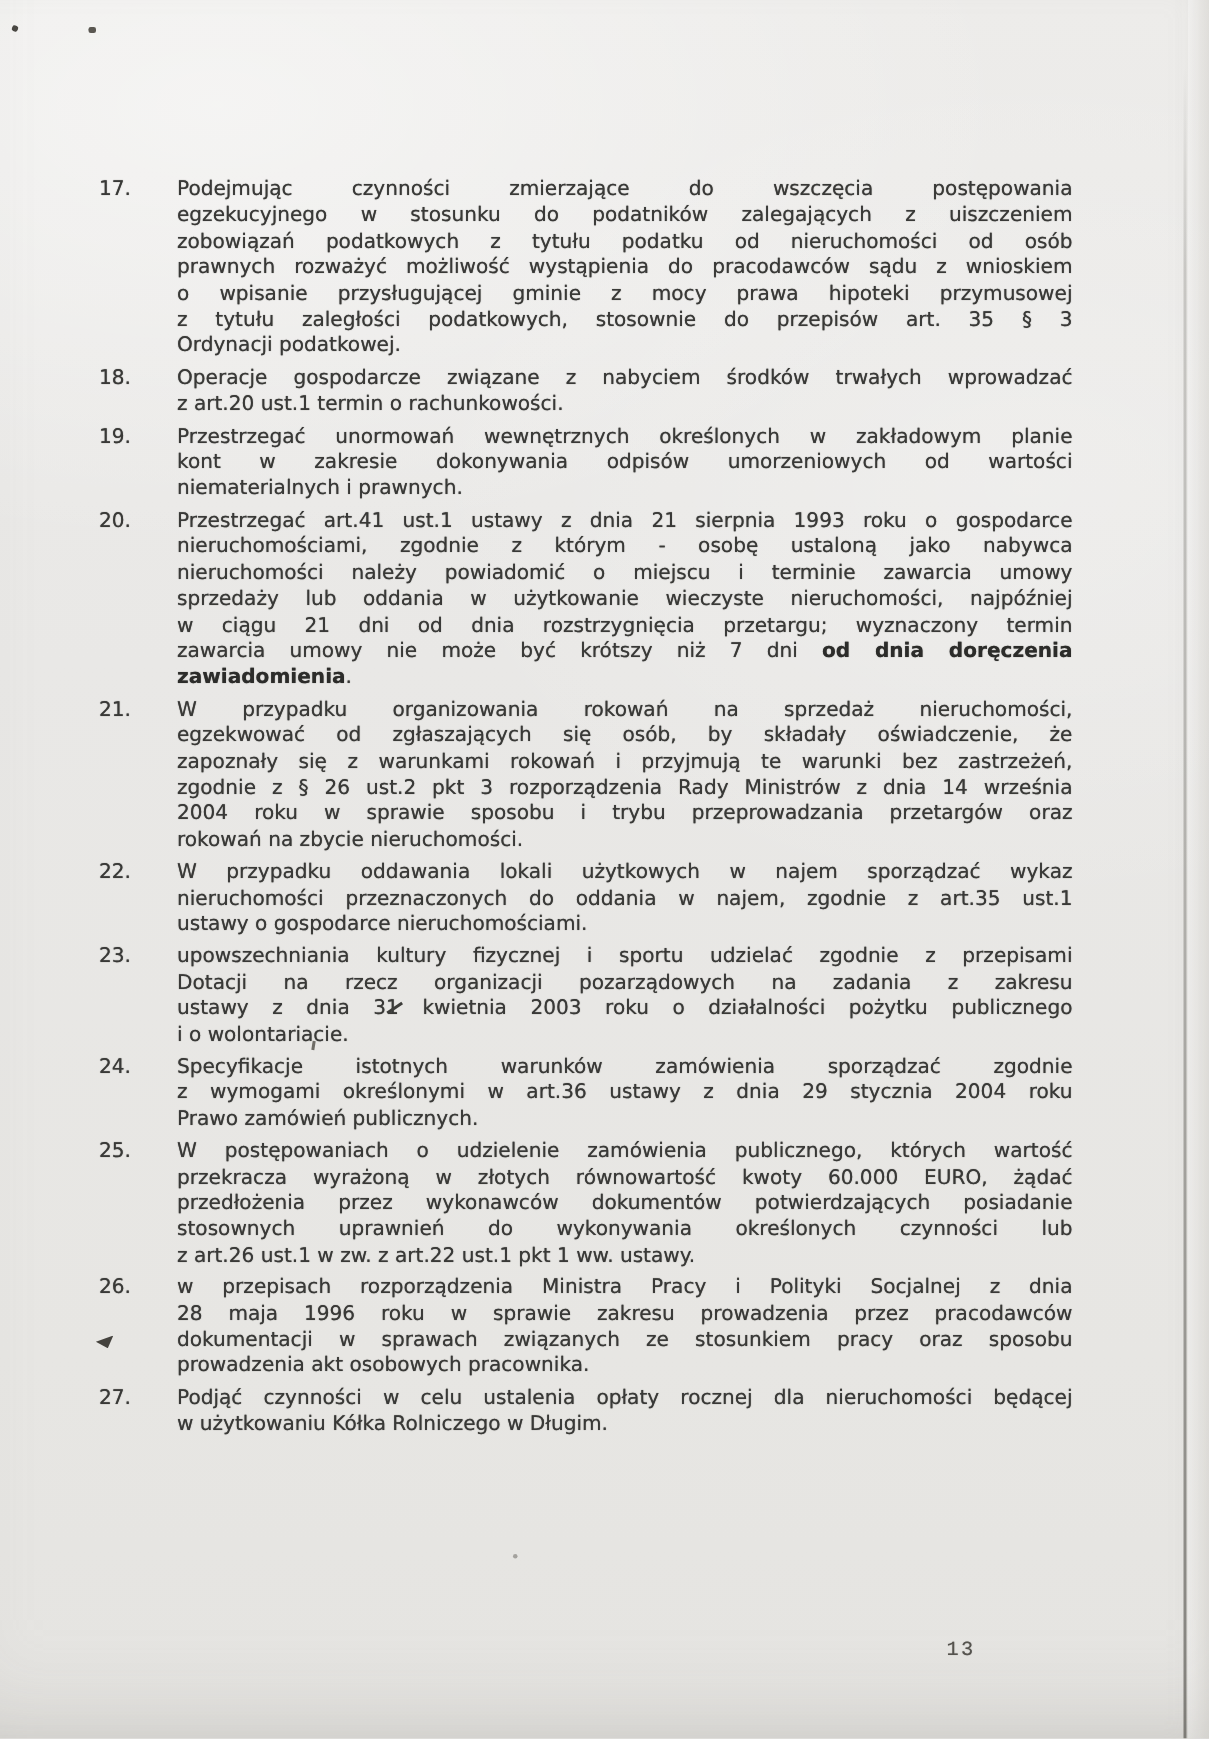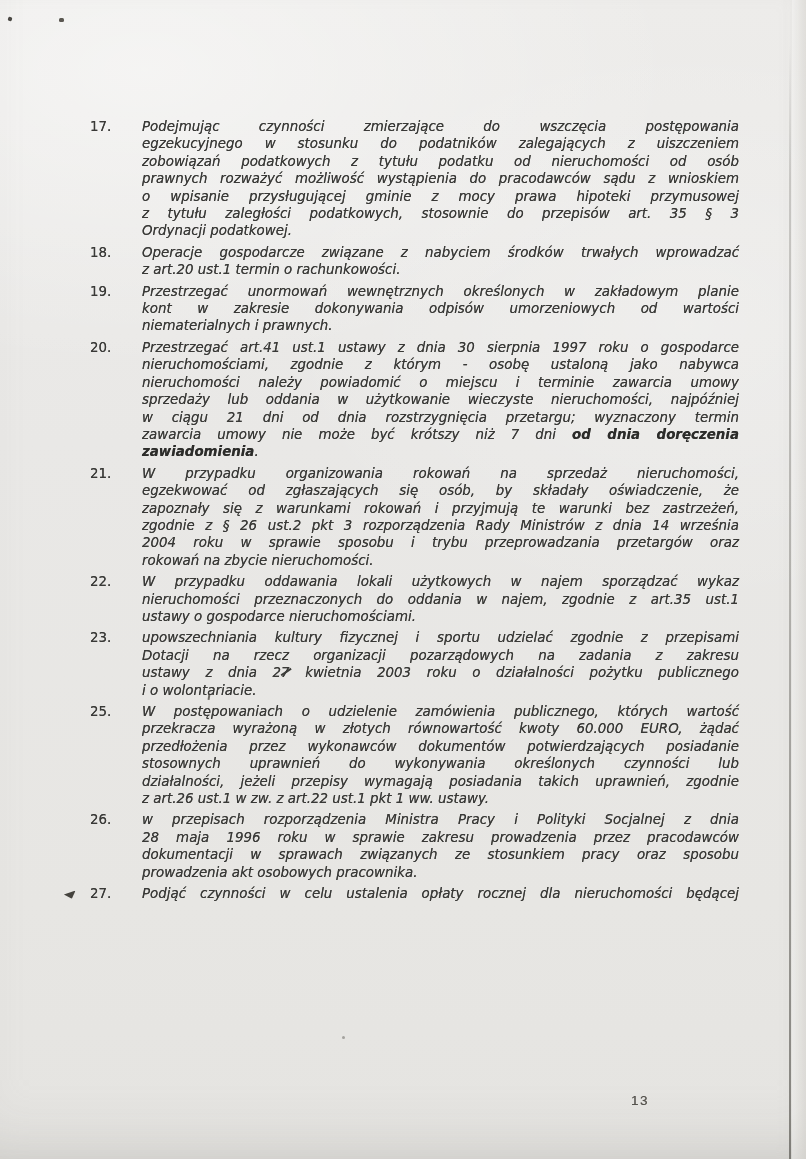--- a/index.html
+++ b/index.html
@@ -40,38 +40,38 @@
     background:#45433e; clip-path:polygon(0 35%, 100% 0, 62% 100%);
     transform:rotate(-6deg);
   }
   .tick-mark { position:absolute; left:208px; top:694px; width:2px; height:6px;
     background:#6e6c66; transform:rotate(9deg); }
   .dot-mark { position:absolute; left:342px; top:1036px; width:3px; height:3px;
     border-radius:50%; background:rgba(110,108,102,0.55); }
 
   
   .doc {
-    position:absolute; left:88px; top:118px; width:651px;
+    position:absolute; left:64px; top:118px; width:651px;
     color:#393937; font-size:13.4px; line-height:17.4px;
     text-shadow:0 0 0.6px rgba(55,55,52,0.85);
   }
   .item { display:flex; margin-bottom:4px; }
   .num  { width:52px; flex:0 0 52px; text-align:left; padding-left:2px; }
   .body { flex:1 1 auto; width:599px; }
-  .line { text-align:justify; text-align-last:justify;font-style:italic; }
+  .line { text-align:justify; text-align-last:justify; }
   .line.last { text-align-last:left; }
   .line b { font-weight:bold; color:#2c2c2a; }
   .slashed { position:relative; display:inline-block; }
   .slashed::after {
     content:""; position:absolute; left:46%; top:42%;
     width:72%; height:1.6px; background:#3d3d3a; transform:rotate(-34deg);
   }
   .pageno {
     position:absolute; left:631px; top:1093px;
-    font-family:Liberation Sans, sans-serif;
+    font-family:Liberation Mono, monospace;
     font-size:13.5px; letter-spacing:1.5px; color:#55534e;
     text-shadow:0 0 0.5px rgba(85,83,78,0.7);
     text-align:center;
   }
 </style>
 </head>
 <body>
 
 <div class="page">
   <span class="speck speck-a"></span>
@@ -107,21 +107,21 @@
     <div class="body">
           <div class="line">Przestrzegać unormowań wewnętrznych określonych w zakładowym planie</div>
           <div class="line">kont w zakresie dokonywania odpisów umorzeniowych od wartości</div>
           <div class="line last">niematerialnych i prawnych.</div>
         </div>
   </div>
 
   <div class="item">
     <span class="num">20.</span>
     <div class="body">
-          <div class="line">Przestrzegać art.41 ust.1 ustawy z dnia 30 sierpnia 1997 roku o gospodarce</div>
+          <div class="line">Przestrzegać art.41 ust.1 ustawy z dnia 21 sierpnia 1993 roku o gospodarce</div>
           <div class="line">nieruchomościami, zgodnie z którym - osobę ustaloną jako nabywca</div>
           <div class="line">nieruchomości należy powiadomić o miejscu i terminie zawarcia umowy</div>
           <div class="line">sprzedaży lub oddania w użytkowanie wieczyste nieruchomości, najpóźniej</div>
           <div class="line">w ciągu 21 dni od dnia rozstrzygnięcia przetargu; wyznaczony termin</div>
           <div class="line">zawarcia umowy nie może być krótszy niż 7 dni <b>od dnia doręczenia</b></div>
           <div class="line last"><b>zawiadomienia</b>.</div>
         </div>
   </div>
 
   <div class="item">
@@ -143,52 +143,60 @@
           <div class="line">nieruchomości przeznaczonych do oddania w najem, zgodnie z art.35 ust.1</div>
           <div class="line last">ustawy o gospodarce nieruchomościami.</div>
         </div>
   </div>
 
   <div class="item">
     <span class="num">23.</span>
     <div class="body">
           <div class="line">upowszechniania kultury fizycznej i sportu udzielać zgodnie z przepisami</div>
           <div class="line">Dotacji na rzecz organizacji pozarządowych na zadania z zakresu</div>
-          <div class="line">ustawy z dnia <span class="slashed">27</span> kwietnia 2003 roku o działalności pożytku publicznego</div>
+          <div class="line">ustawy z dnia <span class="slashed">31</span> kwietnia 2003 roku o działalności pożytku publicznego</div>
           <div class="line last">i o wolontariacie.</div>
         </div>
   </div>
 
+  <div class="item">
+    <span class="num">24.</span>
+    <div class="body">
+          <div class="line">Specyfikacje istotnych warunków zamówienia sporządzać zgodnie</div>
+          <div class="line">z wymogami określonymi w art.36 ustawy z dnia 29 stycznia 2004 roku</div>
+          <div class="line last">Prawo zamówień publicznych.</div>
+        </div>
+  </div>
 
   <div class="item">
     <span class="num">25.</span>
     <div class="body">
           <div class="line">W postępowaniach o udzielenie zamówienia publicznego, których wartość</div>
           <div class="line">przekracza wyrażoną w złotych równowartość kwoty 60.000 EURO, żądać</div>
           <div class="line">przedłożenia przez wykonawców dokumentów potwierdzających posiadanie</div>
           <div class="line">stosownych uprawnień do wykonywania określonych czynności lub</div>
-          <div class="line">działalności, jeżeli przepisy wymagają posiadania takich uprawnień, zgodnie</div>
           <div class="line last">z art.26 ust.1 w zw. z art.22 ust.1 pkt 1 ww. ustawy.</div>
         </div>
   </div>
 
   <div class="item">
     <span class="num">26.</span>
     <div class="body">
           <div class="line">w przepisach rozporządzenia Ministra Pracy i Polityki Socjalnej z dnia</div>
           <div class="line">28 maja 1996 roku w sprawie zakresu prowadzenia przez pracodawców</div>
           <div class="line">dokumentacji w sprawach związanych ze stosunkiem pracy oraz sposobu</div>
           <div class="line last">prowadzenia akt osobowych pracownika.</div>
         </div>
   </div>
 
   <div class="item">
     <span class="num">27.</span>
     <div class="body">
           <div class="line">Podjąć czynności w celu ustalenia opłaty rocznej dla nieruchomości będącej</div>
+          <div class="line last">w użytkowaniu Kółka Rolniczego w Długim.</div>
         </div>
   </div>
 </div>
 
   <div class="pageno">13</div>
 
   <div class="right-strip"></div>
   <div class="edge-line"></div>
 </div>
 

